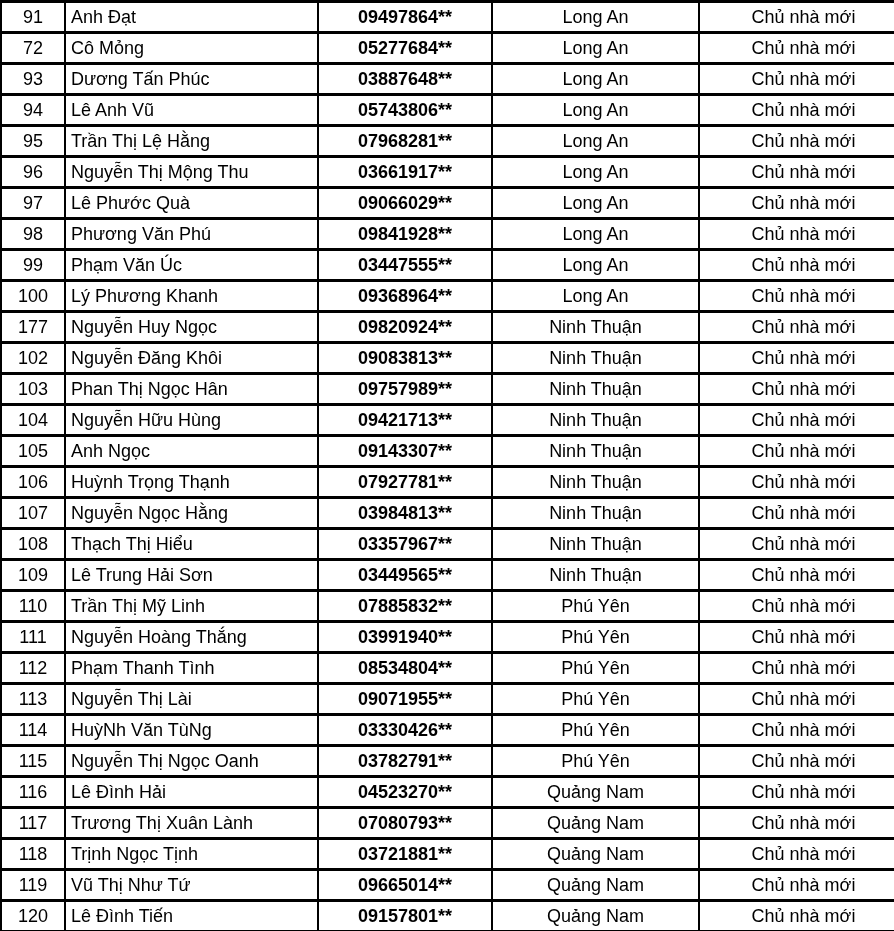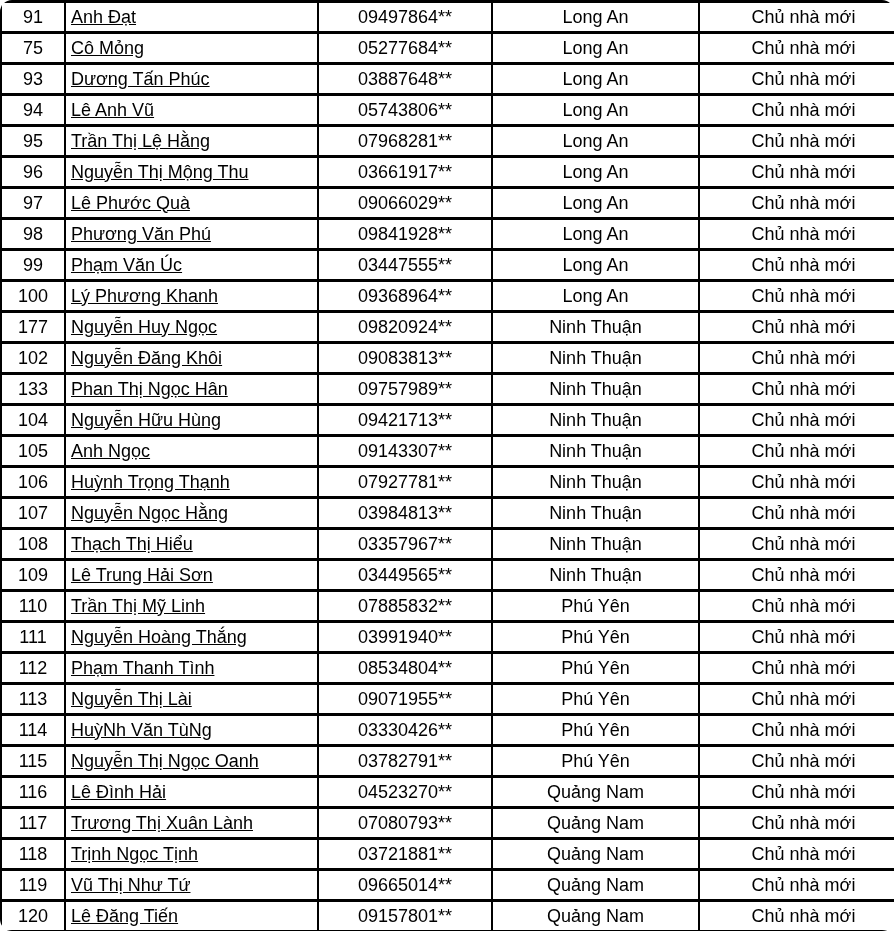--- a/index.html
+++ b/index.html
@@ -5,21 +5,20 @@
   html, body {
     margin: 0;
     padding: 0;
     background: #ffffff;
   }
   .sheet {
     width: 894px;
     height: 931px;
     overflow: hidden;
     background: #737373;
-    border-radius: 12px;
   }
   table.data-table {
     border-collapse: collapse;
     table-layout: fixed;
     width: 894px;
     height: 931px;
     font-family: "Liberation Sans", sans-serif;
     font-size: 18px;
     color: #000000;
     background: #ffffff;
@@ -36,42 +35,41 @@
     height: 28px;
   }
   table.data-table td.c-no {
     width: 58px;
     text-align: center;
   }
   table.data-table td.c-name {
     width: 244px;
     text-align: left;
     padding-left: 5px;
-    text-decoration: underline;
-  }
-  table.data-table td.c-phone { width: 168px; }
+  }
+  table.data-table td.c-phone { width: 168px; font-weight: bold; }
   table.data-table td.c-province { width: 201px; }
   table.data-table td.c-status { width: 203px; }
 </style>
 </head>
 <body>
 
 <div class="sheet">
   <table class="data-table">
     <tbody>
   <tr>
     <td class="c-no">91</td>
     <td class="c-name">Anh Đạt</td>
     <td class="c-phone">09497864**</td>
     <td class="c-province">Long An</td>
     <td class="c-status">Chủ nhà mới</td>
   </tr>
 
   <tr>
-    <td class="c-no">75</td>
+    <td class="c-no">72</td>
     <td class="c-name">Cô Mỏng</td>
     <td class="c-phone">05277684**</td>
     <td class="c-province">Long An</td>
     <td class="c-status">Chủ nhà mới</td>
   </tr>
 
   <tr>
     <td class="c-no">93</td>
     <td class="c-name">Dương Tấn Phúc</td>
     <td class="c-phone">03887648**</td>
@@ -145,21 +143,21 @@
 
   <tr>
     <td class="c-no">102</td>
     <td class="c-name">Nguyễn Đăng Khôi</td>
     <td class="c-phone">09083813**</td>
     <td class="c-province">Ninh Thuận</td>
     <td class="c-status">Chủ nhà mới</td>
   </tr>
 
   <tr>
-    <td class="c-no">133</td>
+    <td class="c-no">103</td>
     <td class="c-name">Phan Thị Ngọc Hân</td>
     <td class="c-phone">09757989**</td>
     <td class="c-province">Ninh Thuận</td>
     <td class="c-status">Chủ nhà mới</td>
   </tr>
 
   <tr>
     <td class="c-no">104</td>
     <td class="c-name">Nguyễn Hữu Hùng</td>
     <td class="c-phone">09421713**</td>
@@ -282,20 +280,20 @@
   <tr>
     <td class="c-no">119</td>
     <td class="c-name">Vũ Thị Như Tứ</td>
     <td class="c-phone">09665014**</td>
     <td class="c-province">Quảng Nam</td>
     <td class="c-status">Chủ nhà mới</td>
   </tr>
 
   <tr>
     <td class="c-no">120</td>
-    <td class="c-name">Lê Đăng Tiến</td>
+    <td class="c-name">Lê Đình Tiến</td>
     <td class="c-phone">09157801**</td>
     <td class="c-province">Quảng Nam</td>
     <td class="c-status">Chủ nhà mới</td>
   </tr>
 </tbody>
   </table>
 </div>
 
 </body></html>

